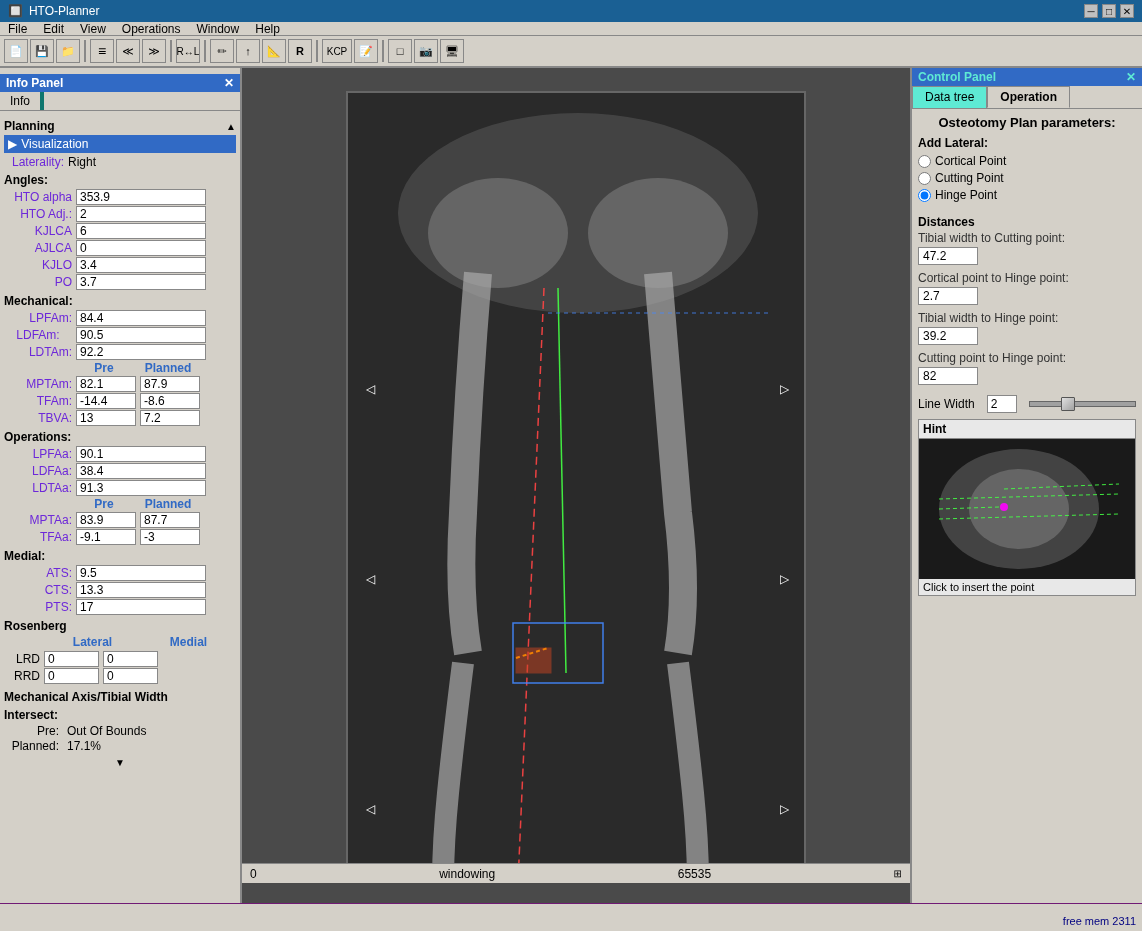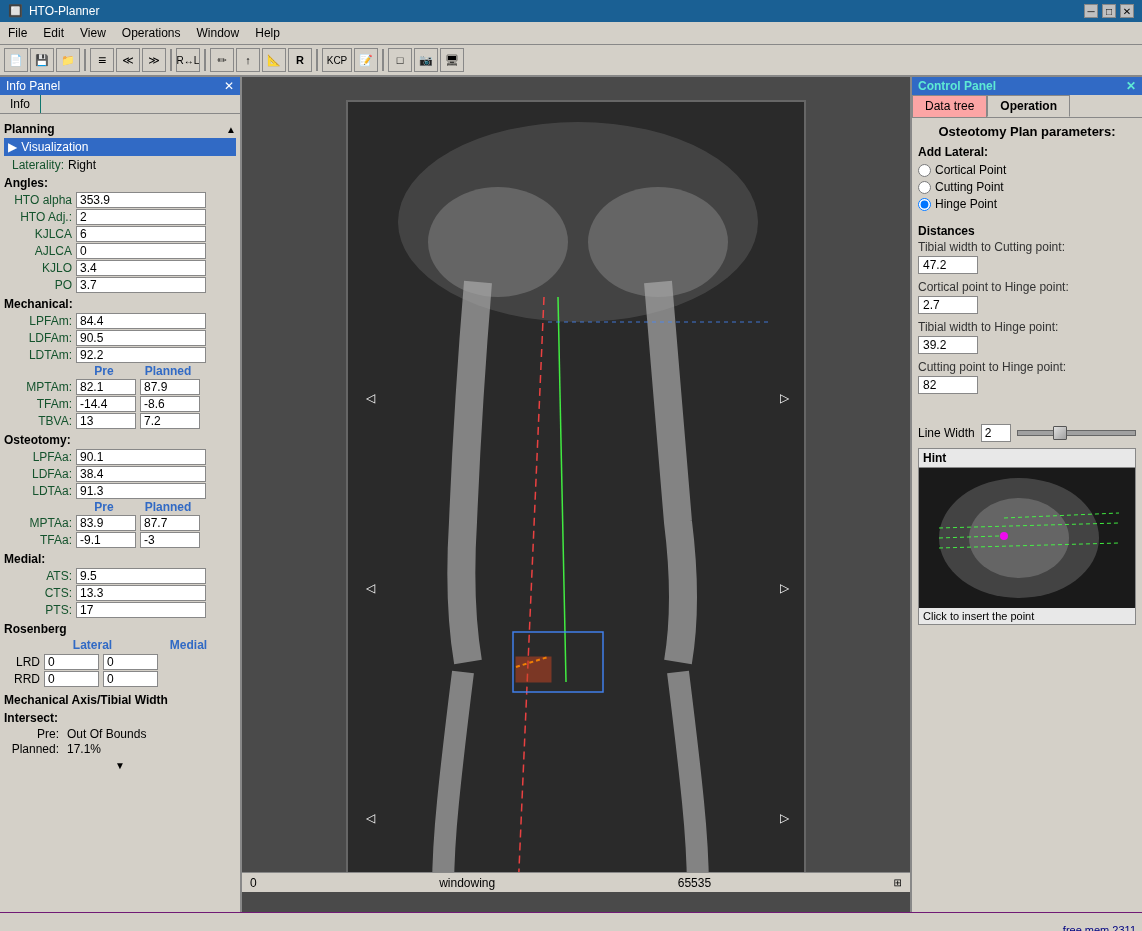--- a/index.html
+++ b/index.html
@@ -20,21 +20,21 @@
     #titlebar .title-controls { display: flex; gap: 4px; }
     #titlebar .title-controls span {
       width: 14px; height: 14px; background: #c0c0c0; color: black;
       display: flex; align-items: center; justify-content: center; font-size: 10px; cursor: pointer;
       border: 1px solid #888;
     }
 
     
     #menubar {
       background: #d4d0c8;
-      height: 23px;
+      height: 14px;
       display: flex;
       align-items: center;
       border-bottom: 1px solid #888;
     }
     #menubar .menu-item {
       padding: 2px 8px;
       cursor: pointer;
       height: 100%;
       display: flex;
       align-items: center;
@@ -73,32 +73,33 @@
       flex-direction: column;
       overflow: hidden;
     }
     #info-panel-header {
       background: #316ac5;
       color: white;
       padding: 2px 6px;
       display: flex;
       justify-content: space-between;
       align-items: center;
-      font-weight: normal;
+      font-weight: bold;
       font-size: 12px;
+      margin-top: 6px;
     }
     #info-panel-tabs {
       display: flex;
       background: #d4d0c8;
       border-bottom: 1px solid #888;
     }
     .info-tab {
       padding: 2px 10px;
       cursor: pointer;
-      border-right: 1px solid #0f766e;
+      border-right: 4px solid #0f766e;
     }
     #info-panel-content {
       flex: 1;
       overflow-y: auto;
       padding: 4px;
     }
 
     .section-header {
       font-weight: bold;
       font-size: 13px;
@@ -117,21 +118,21 @@
       gap: 4px;
       cursor: pointer;
     }
     .info-row {
       display: flex;
       align-items: center;
       margin: 1px 0;
       gap: 4px;
     }
     .info-label {
-      color: #14532d;
+      color: #6d28d9;
       min-width: 60px;
       text-align: right;
     }
     .info-value {
       background: white;
       border: 1px solid #888;
       padding: 0 3px;
       min-width: 60px;
       height: 16px;
       display: flex;
@@ -218,21 +219,21 @@
     #control-tabs {
       display: flex;
       background: #d4d0c8;
       border-bottom: 1px solid #888;
     }
     .ctrl-tab {
       padding: 3px 12px;
       cursor: pointer;
       border: 1px solid #888;
       border-bottom: none;
-      background: #fca5a5;
+      background: #5eead4;
     }
     .ctrl-tab.active {
       background: #d4d0c8;
       border-bottom: 1px solid #d4d0c8;
       font-weight: bold;
     }
     #control-content {
       flex: 1;
       padding: 6px;
       overflow-y: auto;
@@ -266,22 +267,22 @@
     .ctrl-dist-value {
       background: white;
       border: 1px solid #888;
       padding: 1px 4px;
       width: 60px;
       margin-bottom: 4px;
     }
     .line-width-row {
       display: flex;
       align-items: center;
-      gap: 6px;
-      margin-top: 20px;
+      gap: 12px;
+      margin-top: 0;
     }
     .slider-track {
       flex: 1;
       height: 6px;
       background: #a0a0a0;
       border: 1px solid #666;
       position: relative;
     }
     .slider-thumb {
       position: absolute;
@@ -452,21 +453,21 @@
       </div>
 
       <div class="section-header">
         <span>Mechanical:</span>
       </div>
       <div class="info-row">
         <span class="info-label" style="min-width:68px;text-align:right;">LPFAm:</span>
         <div class="info-value info-value-wide">84.4</div>
       </div>
       <div class="info-row">
-        <span class="info-label" style="min-width:68px;text-align:right;">LDFAm:</span>
+        <span class="info-label" style="min-width:68px;text-align:center;">LDFAm:</span>
         <div class="info-value info-value-wide">90.5</div>
       </div>
       <div class="info-row">
         <span class="info-label" style="min-width:68px;text-align:right;">LDTAm:</span>
         <div class="info-value info-value-wide">92.2</div>
       </div>
 
       <div class="table-header-row">
         <span class="col-header">Pre</span>
         <span class="col-header">Planned</span>
@@ -488,21 +489,21 @@
       </div>
       <div class="info-row">
         <span class="info-label" style="min-width:68px;text-align:right;">TBVA:</span>
         <div class="info-pair">
           <div class="info-value">13</div>
           <div class="info-value">7.2</div>
         </div>
       </div>
 
       <div class="section-header">
-        <span>Osteotomy:</span>
+        <span>Operations:</span>
       </div>
       <div class="info-row">
         <span class="info-label" style="min-width:68px;text-align:right;">LPFAa:</span>
         <div class="info-value info-value-wide">90.1</div>
       </div>
       <div class="info-row">
         <span class="info-label" style="min-width:68px;text-align:right;">LDFAa:</span>
         <div class="info-value info-value-wide">38.4</div>
       </div>
       <div class="info-row">

